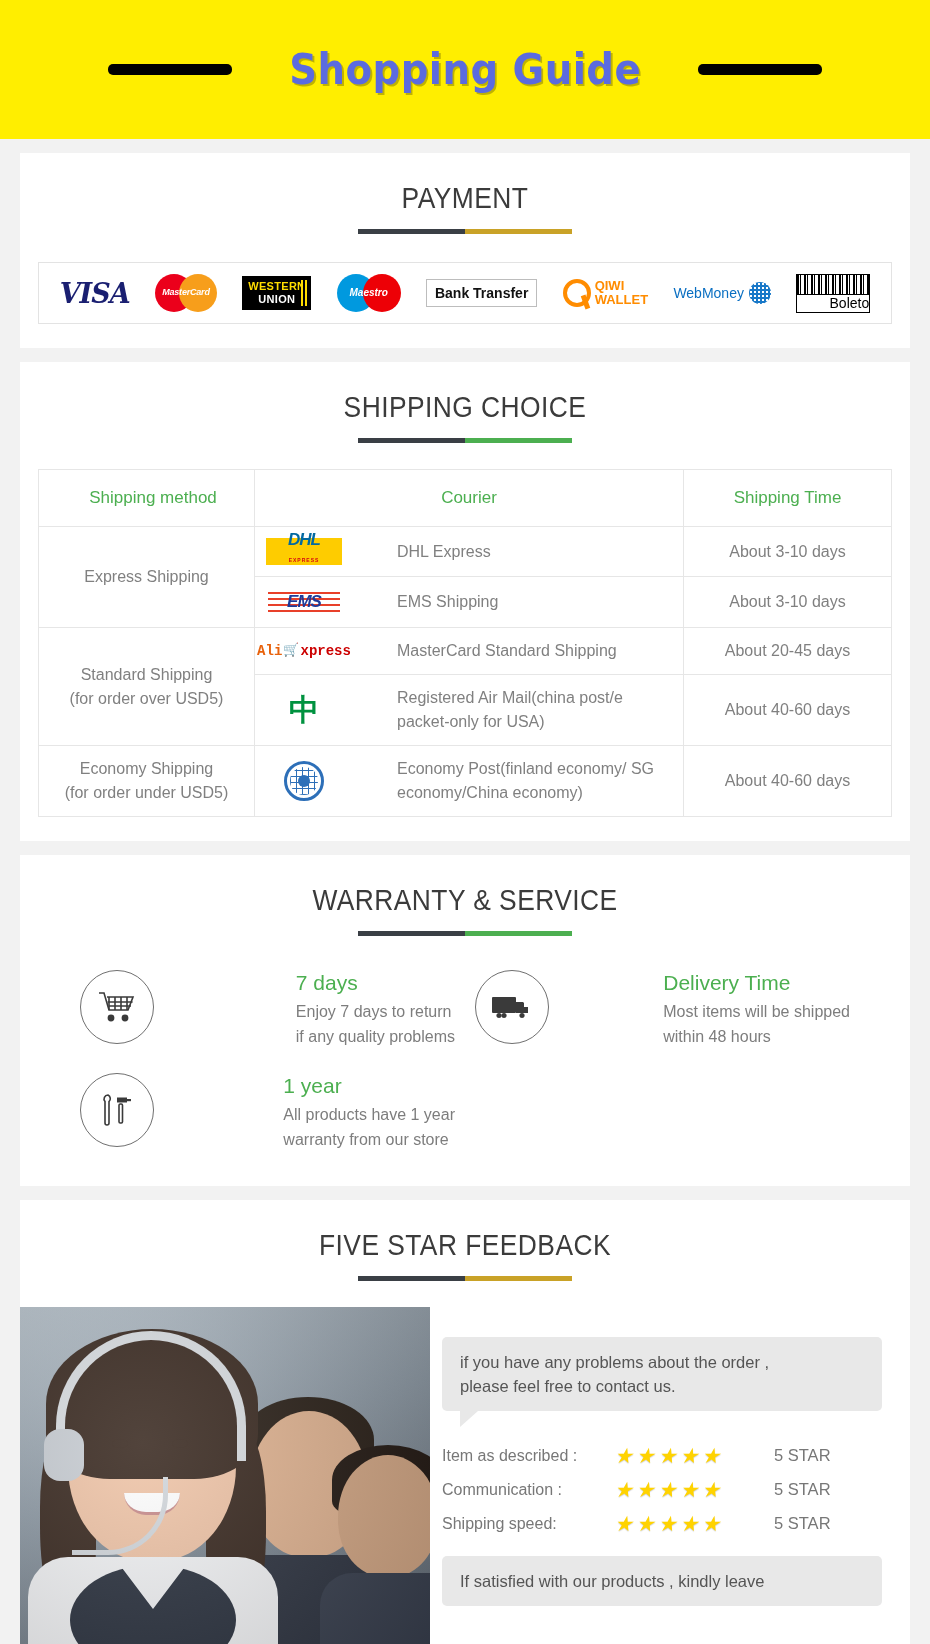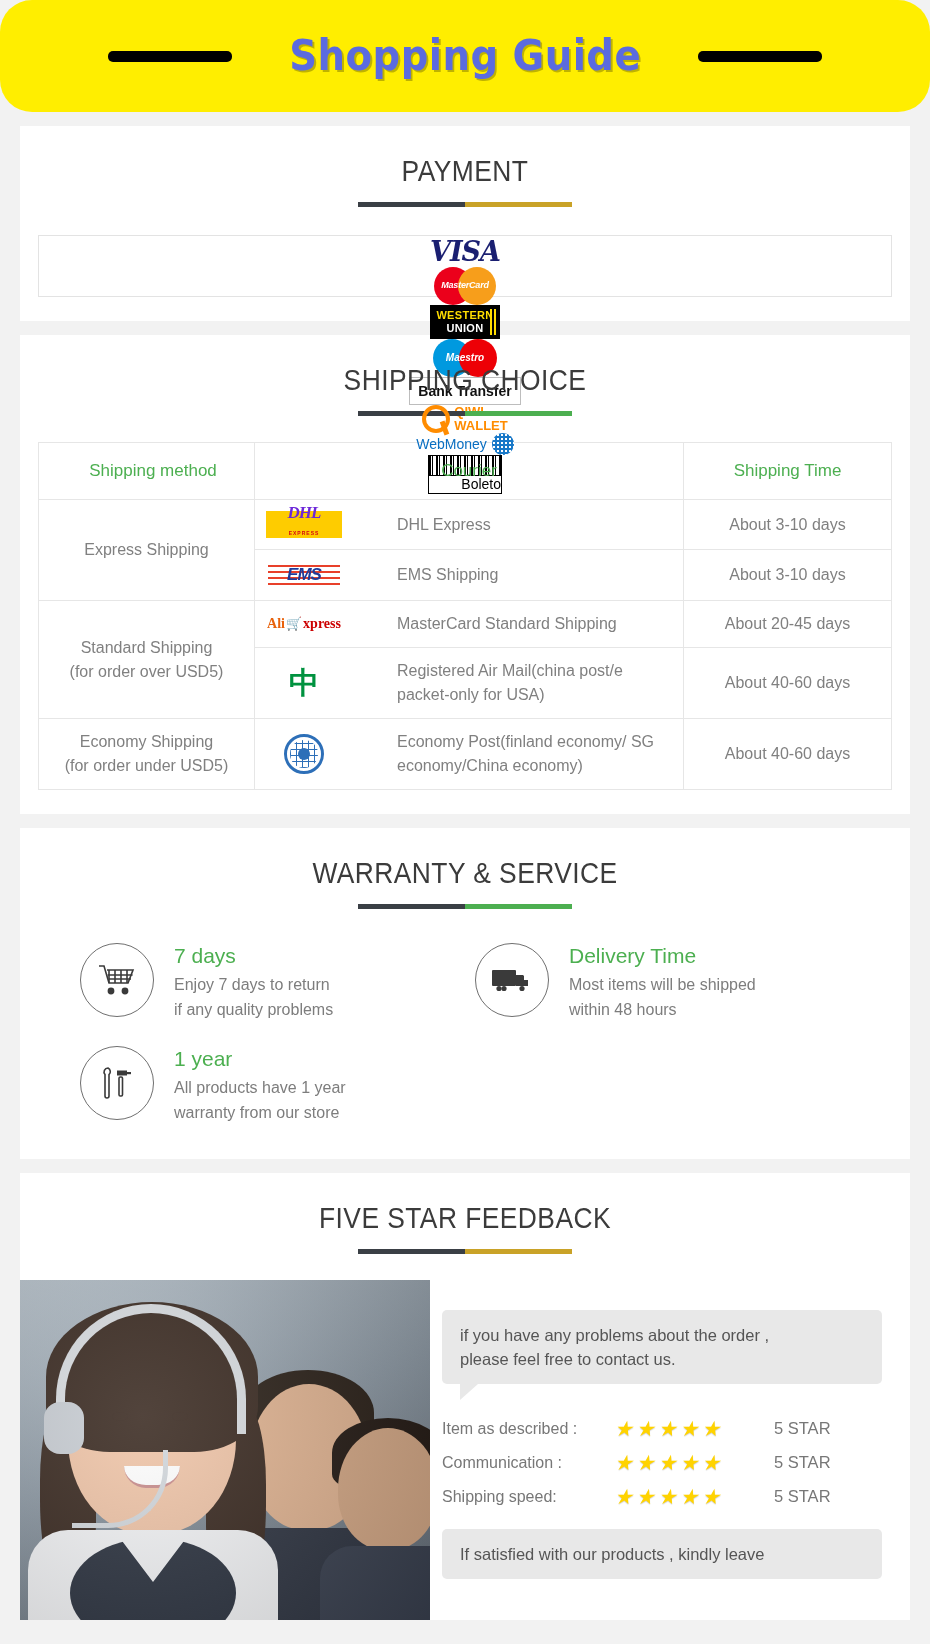--- a/index.html
+++ b/index.html
@@ -7,26 +7,25 @@
     width: 930px;
     background: #f2f2f2;
     font-family: "Liberation Sans", sans-serif;
     -webkit-font-smoothing: antialiased;
   }
   .page { width: 930px; position: relative; }
 
   
   .banner {
     background: #ffee00;
-    height: 112px;
+    height: 139px;
     display: flex;
     align-items: center;
     justify-content: center;
     gap: 42px;
-    border-radius: 32px;
   }
   .banner .rule {
     width: 124px;
     height: 11px;
     background: #000;
     border-radius: 5px;
     display: block;
   }
   .banner .title {
     font-family: "DejaVu Sans", sans-serif;
@@ -67,21 +66,20 @@
 
   
   .pay-strip {
     margin: 28px 18px 0 18px;
     border: 1px solid #e3e3e3;
     height: 62px;
     display: flex;
     align-items: center;
     justify-content: space-around;
     padding: 0 8px;
-    flex-direction: column;
   }
   .logo { display: flex; align-items: center; justify-content: center; }
   .visa {
     font-family: "DejaVu Serif", serif;
     font-style: italic; font-weight: bold;
     font-size: 27px; color: #1a1f71; letter-spacing: -1px;
   }
   .mc { position: relative; width: 62px; height: 38px; }
   .mc .c1, .mc .c2 { position: absolute; top: 0; width: 38px; height: 38px; border-radius: 50%; }
   .mc .c1 { left: 0; background: #eb001b; }
@@ -166,37 +164,37 @@
   .ship-table .c-time { width: 208px; }
   .courier-cell { display: flex; align-items: center; gap: 16px; text-align: left; }
   .courier-cell .cname { color: #808080; margin-left: 36px; }
   .courier-logo { width: 82px; min-width: 82px; display: flex; justify-content: center; align-items: center; }
 
   .dhl {
     background: #fecc00; width: 76px; height: 27px; position: relative;
     display: flex; flex-direction: column; align-items: center; justify-content: center;
   }
   .dhl .d {
-    color: #6d28d9; font-weight: bold; font-style: italic; font-size: 17px;
-    font-family: Liberation Serif, serif; letter-spacing: -1px; line-height: 16px;
+    color: #0369a1; font-weight: bold; font-style: italic; font-size: 17px;
+    font-family: Liberation Sans, sans-serif; letter-spacing: -1px; line-height: 16px;
   }
   .dhl .e {
     color: #d40511; font-size: 5px; font-weight: bold; letter-spacing: 1px;
     font-family: "Liberation Sans", sans-serif;
   }
   .ems { position: relative; width: 72px; height: 28px; display:flex; align-items:center; justify-content:center; }
   .ems .t {
     color: #1f3b99; font-weight: bold; font-style: italic; font-size: 17px;
     font-family: "Liberation Sans", sans-serif; letter-spacing: -1px; z-index: 2;
   }
   .ems .stripes {
     position: absolute; left: 0; right: 0; top: 4px; height: 20px;
     background: repeating-linear-gradient(180deg,#e8402a 0 2px,transparent 2px 6px);
   }
-  .alix { display: flex; align-items: center; font-family: Liberation Serif, serif; }
+  .alix { display: flex; align-items: center; font-family: Liberation Mono, monospace; }
   .alix .ali { color: #e8620c; font-weight: bold; font-size: 14px; }
   .alix .cart { color: #c00; font-size: 13px; margin: 0 1px; }
   .alix .xp { color: #c00; font-weight: bold; font-size: 14px; }
   .chinapost { color: #00923f; font-size: 30px; font-weight: bold; line-height: 1;
                font-family: "DejaVu Sans", sans-serif; }
   .unpost {
     width: 40px; height: 40px; border-radius: 50%;
     border: 3px solid #2d6fb8; position: relative; overflow: hidden; background: #fff;
   }
   .unpost::before {
@@ -209,21 +207,21 @@
     content:""; position:absolute; left:50%; top:50%; width:12px; height:12px;
     margin:-6px 0 0 -6px; border-radius:50%; background:#2d6fb8;
   }
 
   
   .warranty-grid {
     margin: 34px 60px 10px 60px;
     display: grid; grid-template-columns: 1fr 1fr;
     row-gap: 24px; column-gap: 20px;
   }
-  .w-item { display: flex; gap: 20px; align-items: flex-start; }
+  .w-item { display: flex; gap: 20px; align-items: flex-start; justify-content: space-between; }
   .w-circle {
     width: 74px; height: 74px; min-width: 74px; border-radius: 50%;
     border: 1.5px solid #6f6f6f; display: flex; align-items: center; justify-content: center;
   }
   .w-head { color: #4caf50; font-size: 21px; line-height: 26px; margin-bottom: 3px; }
   .w-line { color: #7d7d7d; font-size: 16px; line-height: 25px; }
 
   
   .fb-wrap { display: flex; margin-top: 26px; align-items: flex-start; }
   .fb-photo { width: 410px; height: 340px; position: relative; overflow: hidden; background: #cfd6dd; }

